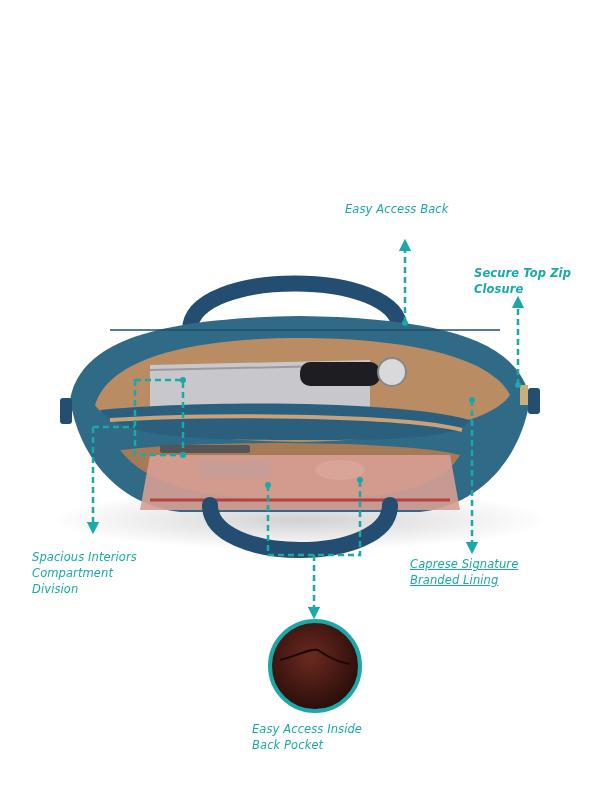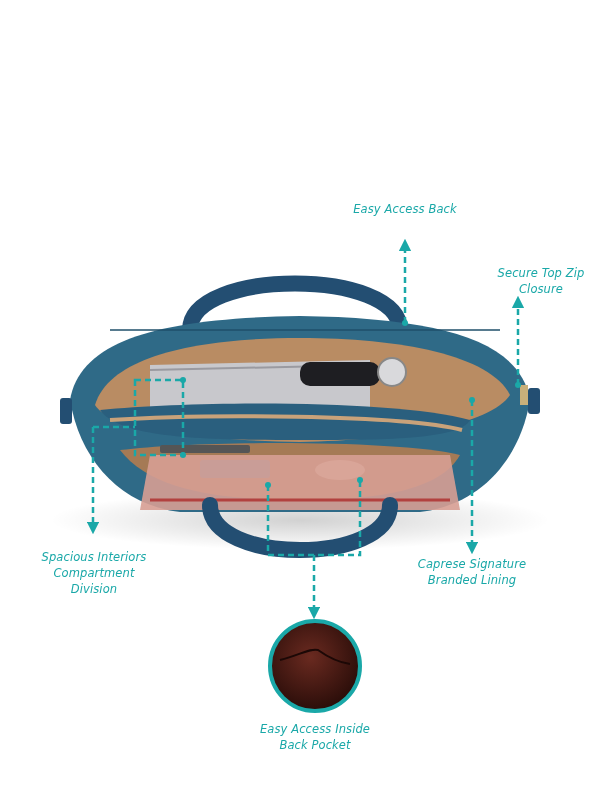--- a/index.html
+++ b/index.html
@@ -1,19 +1,19 @@
 <!DOCTYPE html>
 <html><head>
 <meta charset="utf-8">
 <style>
   html, body { margin:0; padding:0; background:#ffffff; }
   body { width:600px; height:800px; position:relative; overflow:hidden;
          font-family:"DejaVu Sans", sans-serif; }
   .label { position:absolute; color:#1aa8a8; font-style:italic; font-size:11.5px;
-           line-height:16px; text-align:center; letter-spacing:0.1px; }
+           line-height:16px; letter-spacing:0.1px; }
   .label span { display:block; }
   svg.art { position:absolute; left:0; top:0; }
 </style>
 </head>
 <body>
 
 <svg class="art" width="600" height="800" viewBox="0 0 600 800">
   <defs>
     <marker id="arrow" viewBox="0 0 10 10" refX="5" refY="5" markerWidth="5" markerHeight="5" orient="auto-start-reverse">
       <path d="M0,0 L10,5 L0,10 z" fill="#1aa8a8"></path>
@@ -94,32 +94,32 @@
   <g>
     <circle cx="315" cy="666" r="45" fill="url(#inset)" stroke="#1aa8a8" stroke-width="4"></circle>
     <path d="M280,660 C300,655 310,648 318,650 C325,655 335,662 350,664" stroke="#1c0806" stroke-width="2" fill="none"></path>
   </g>
 </svg>
 
 <div class="label" style="left:345px; top:201px; width:120px;">
   <span>Easy Access Back</span>
 </div>
 
-<div class="label" style="left:485px; top:265px; width:112px;">
+<div class="label" style="left:474px; top:265px; width:112px;font-weight:bold;">
   <span>Secure Top Zip</span>
   <span>Closure</span>
 </div>
 
 <div class="label" style="left:32px; top:549px; width:124px;">
   <span>Spacious Interiors</span>
   <span>Compartment</span>
   <span>Division</span>
 </div>
 
-<div class="label" style="left:410px; top:556px; width:124px;">
+<div class="label" style="left:410px; top:556px; width:124px;text-decoration:underline;">
   <span>Caprese Signature</span>
   <span>Branded Lining</span>
 </div>
 
 <div class="label" style="left:252px; top:721px; width:126px;">
   <span>Easy Access Inside</span>
   <span>Back Pocket</span>
 </div>
 
 </body></html>

